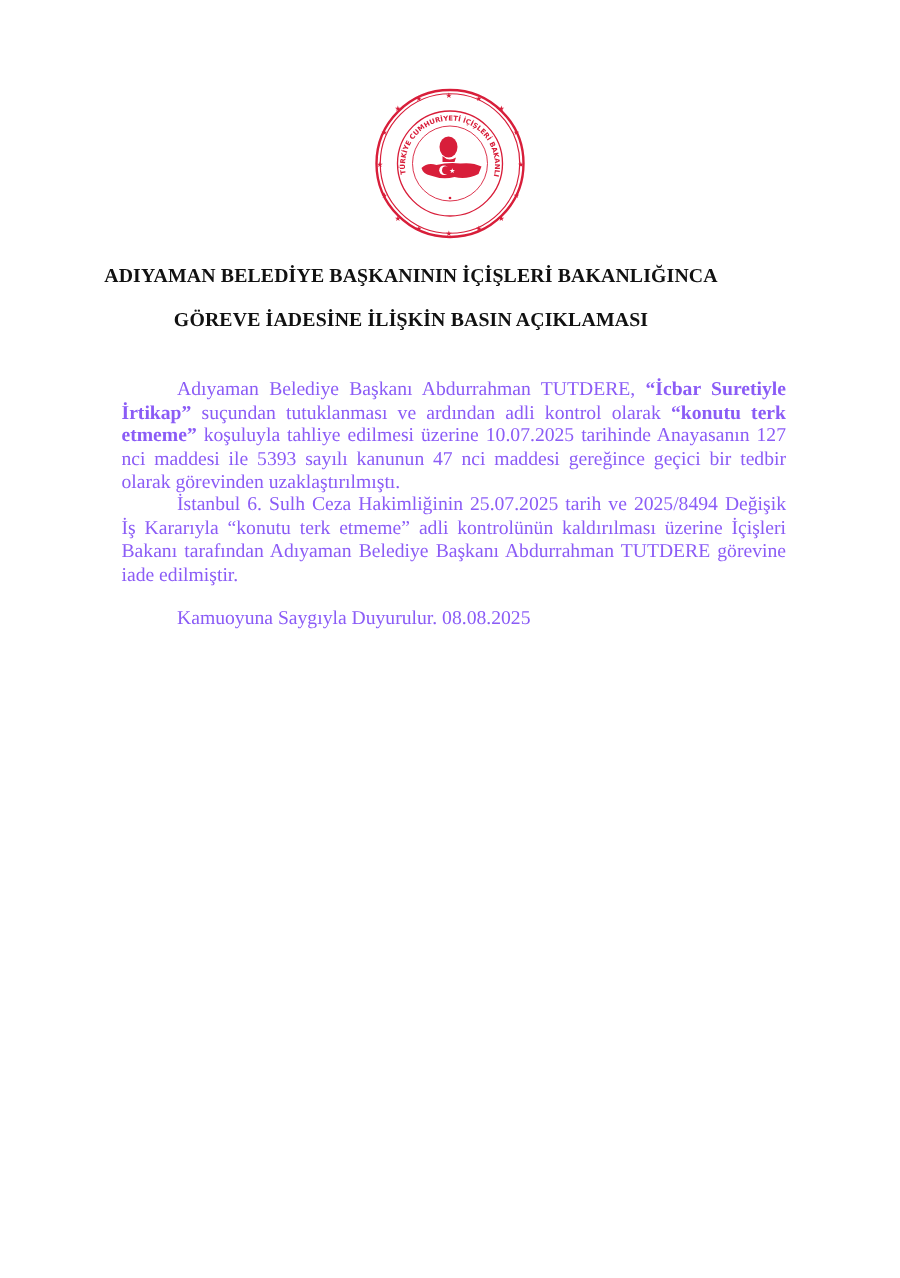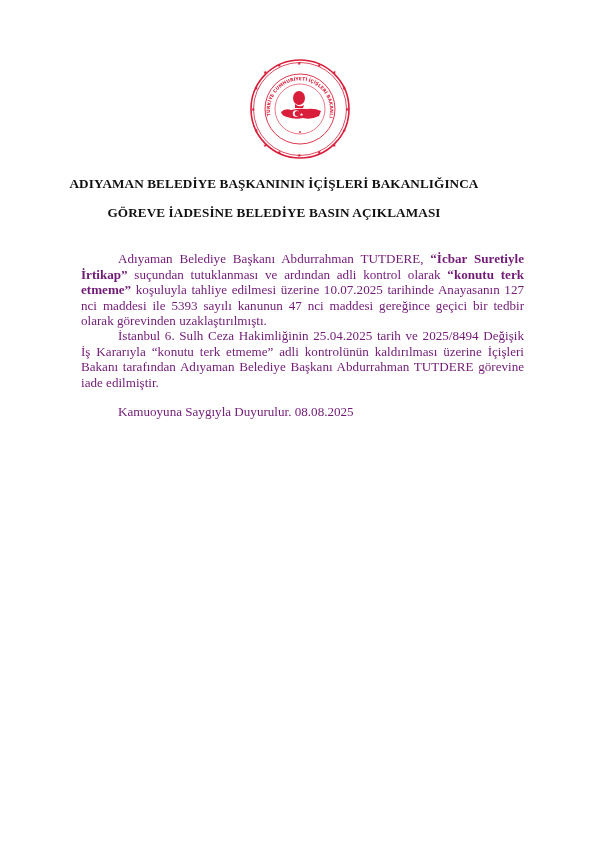--- a/index.html
+++ b/index.html
@@ -9,21 +9,21 @@
     }
     .logo { position: absolute; left: 249px; top: 58px; width: 102px; height: 102px; }
     .title {
       position: absolute; left: 0; width: 548px; text-align: center;
       font-weight: bold; font-size: 13.2px; letter-spacing: 0.1px; color: #111;
     }
     .t1 { top: 176px; }
     .t2 { top: 205px; }
     .body-text {
       position: absolute; left: 81px; width: 443px; font-size: 13.1px; line-height: 15.6px;
-      text-align: justify; color: #701a75;
+      text-align: justify; color: #8b5cf6;
     }
     .p1 { top: 251px; }
     .p2 { top: 328px; }
     .p3 { top: 404px; }
     .indent { text-indent: 37px; }
     b { font-weight: bold; }
   </style>
 </head>
 <body>
 
@@ -59,19 +59,19 @@
     <path d="M46 46 Q50 50 55 47 L54 50 L46 50 Z" fill="#d81e3a"></path>
     <path d="M32 54 Q36 50 42 52 Q50 50 58 51 Q66 50 72 53 L70 58 Q62 62 54 60 Q46 62 38 59 Q33 58 32 54 Z" fill="#d81e3a"></path>
     <circle cx="47" cy="55.5" r="3.2" fill="#fff"></circle>
     <circle cx="48.3" cy="55.5" r="2.6" fill="#d81e3a"></circle>
     <text x="50.5" y="57.5" font-size="4.5" fill="#fff" font-family="DejaVu Sans, sans-serif">★</text>
     <circle cx="51" cy="74" r="0.9" fill="#d81e3a"></circle>
   </svg>
 </div>
 
 <div class="title t1">ADIYAMAN BELEDİYE BAŞKANININ İÇİŞLERİ BAKANLIĞINCA</div>
-<div class="title t2">GÖREVE İADESİNE BELEDİYE BASIN AÇIKLAMASI</div>
+<div class="title t2">GÖREVE İADESİNE İLİŞKİN BASIN AÇIKLAMASI</div>
 
 <div class="body-text p1 indent"><span>Adıyaman Belediye Başkanı Abdurrahman TUTDERE, </span><b>“İcbar Suretiyle İrtikap”</b><span> suçundan tutuklanması ve ardından adli kontrol olarak </span><b>“konutu terk etmeme”</b><span> koşuluyla tahliye edilmesi üzerine 10.07.2025 tarihinde Anayasanın 127 nci maddesi ile 5393 sayılı kanunun 47 nci maddesi gereğince geçici bir tedbir olarak görevinden uzaklaştırılmıştı.</span></div>
 
-<div class="body-text p2 indent">İstanbul 6. Sulh Ceza Hakimliğinin 25.04.2025 tarih ve 2025/8494 Değişik İş Kararıyla “konutu terk etmeme” adli kontrolünün kaldırılması üzerine İçişleri Bakanı tarafından Adıyaman Belediye Başkanı Abdurrahman TUTDERE görevine iade edilmiştir.</div>
+<div class="body-text p2 indent">İstanbul 6. Sulh Ceza Hakimliğinin 25.07.2025 tarih ve 2025/8494 Değişik İş Kararıyla “konutu terk etmeme” adli kontrolünün kaldırılması üzerine İçişleri Bakanı tarafından Adıyaman Belediye Başkanı Abdurrahman TUTDERE görevine iade edilmiştir.</div>
 
 <div class="body-text p3 indent">Kamuoyuna Saygıyla Duyurulur. 08.08.2025</div>
 
 </body></html>

